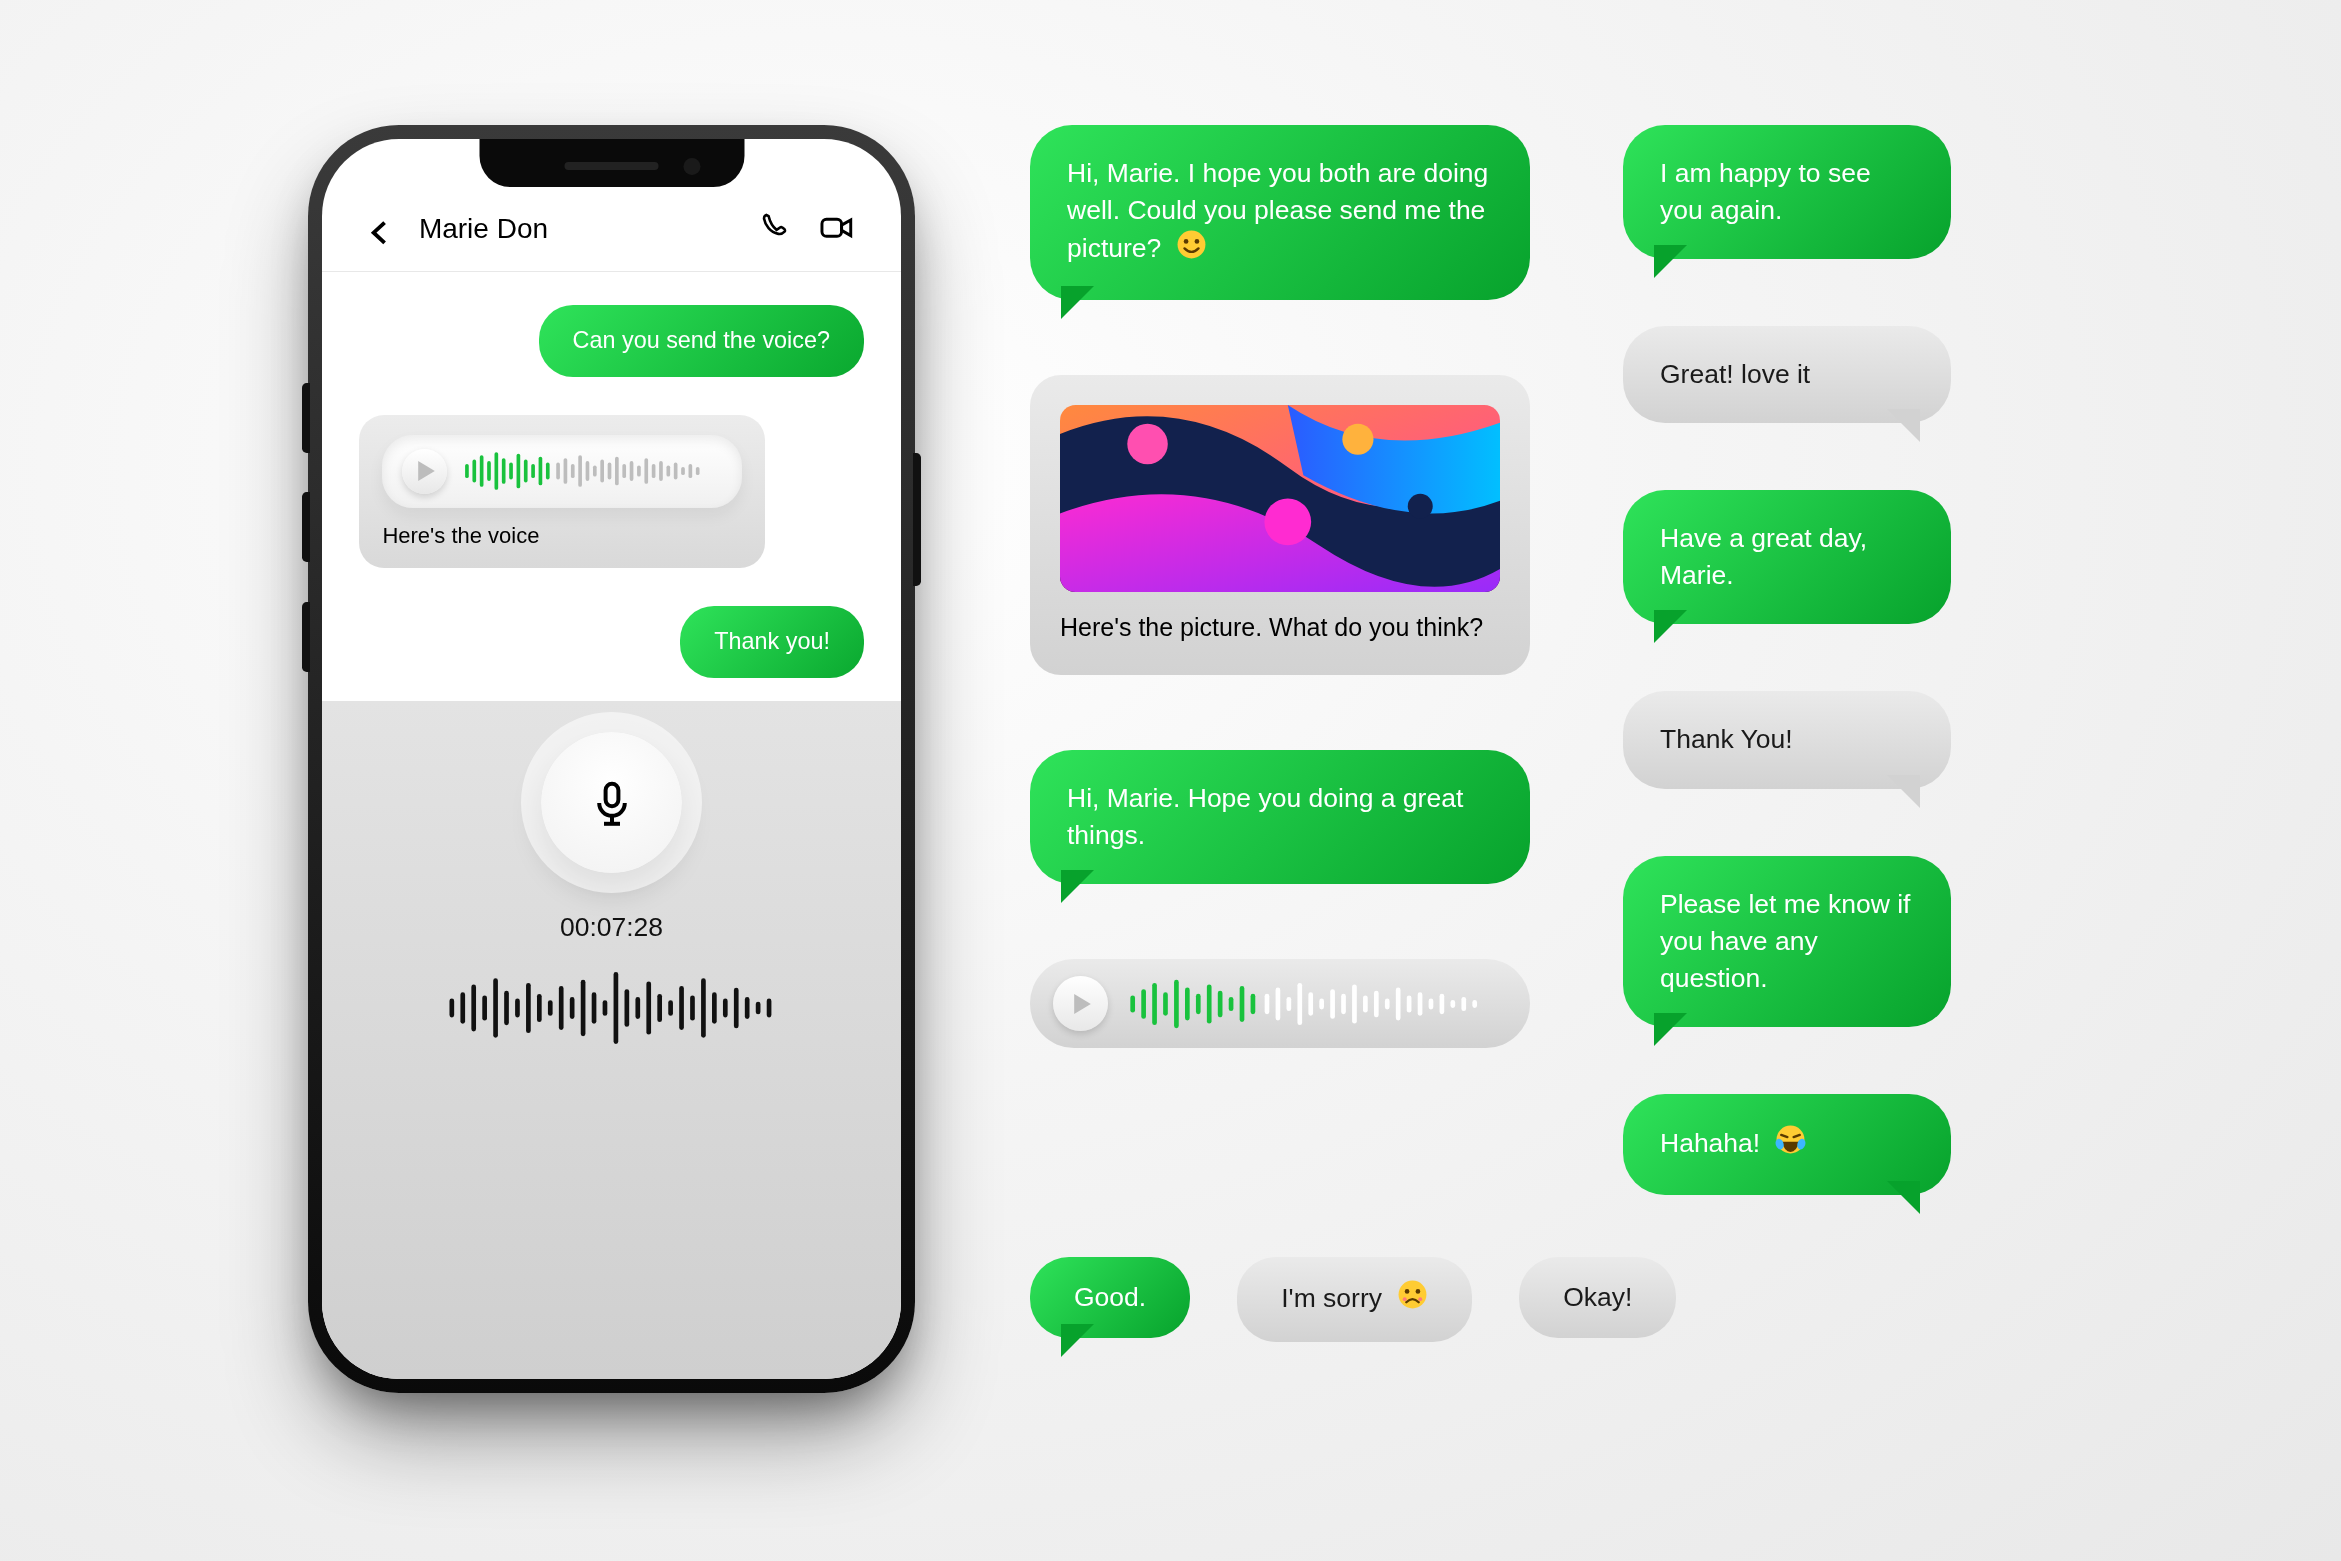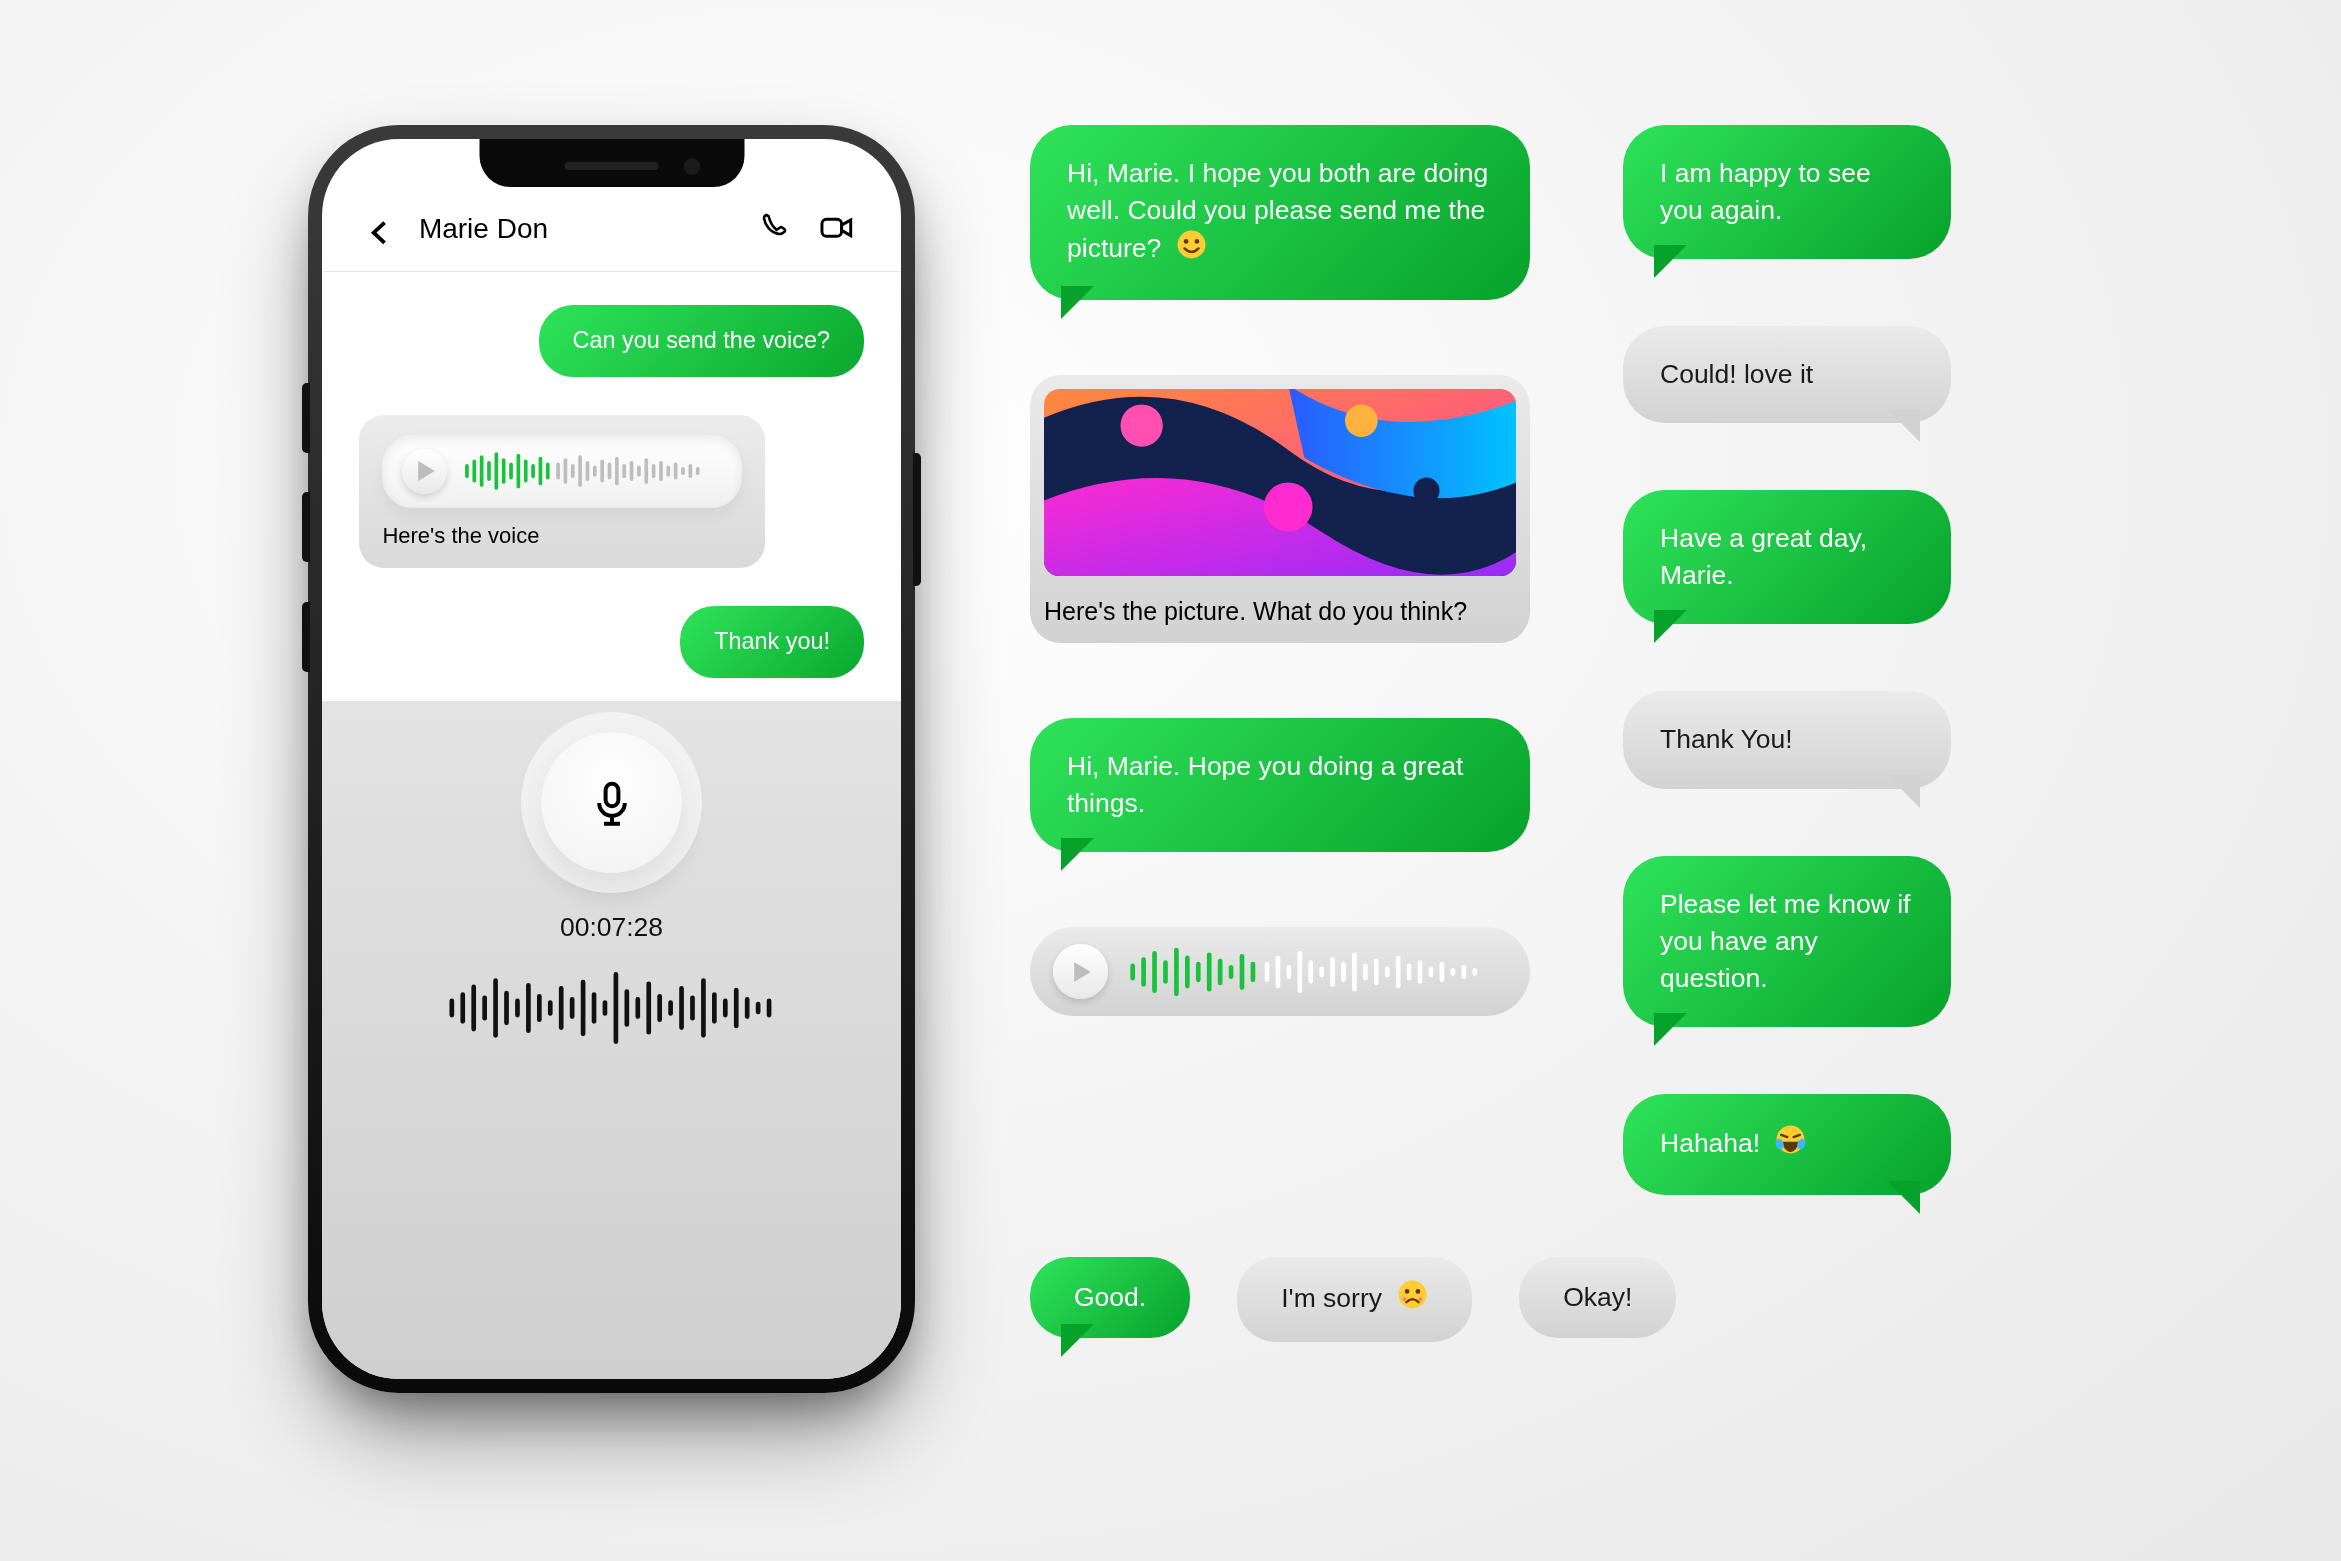--- a/index.html
+++ b/index.html
@@ -180,21 +180,21 @@
     width:0;height:0;
     border-left:33px solid transparent;
     border-top:33px solid currentColor;
   }
   .gb.green.tail-bl::after, .gb.green.tail-br::after{ color:#07a22c; border-top-color:#07a22c; }
   .gb.grey.tail-bl::after , .gb.grey.tail-br::after { color:#d2d2d2; border-top-color:#d2d2d2; }
 
   .img-msg{
     background:linear-gradient(180deg,#eaeaea,#d2d2d2);
     border-radius:31px;
-    padding:14px;
+    padding:30px;
   }
   .abstract{
     width:100%; height:187px; border-radius:15.6px; display:block;
   }
   .img-cap{ font-size:25px; margin-top:19px; line-height:1.35;}
 
   .voice-pill{
     background:linear-gradient(180deg,#eaeaea,#d2d2d2);
     border-radius:44px;
     padding:17px 23.4px;
@@ -436,21 +436,21 @@
         </g>
       </svg>
     </div>
   </div>
 
   <div class="col colB">
     <div class="gb green tail-bl">
       <span>I am happy to see you again.</span>
     </div>
     <div class="gb grey tail-br" style="margin-top:36px">
-      <span>Could! love it</span>
+      <span>Great! love it</span>
     </div>
     <div class="gb green tail-bl" style="margin-top:36px">
       <span>Have a great day, Marie.</span>
     </div>
     <div class="gb grey tail-br" style="margin-top:36px">
       <span>Thank You!</span>
     </div>
     <div class="gb green tail-bl" style="margin-top:36px">
       <span>Please let me know if you have any question.</span>
     </div>

